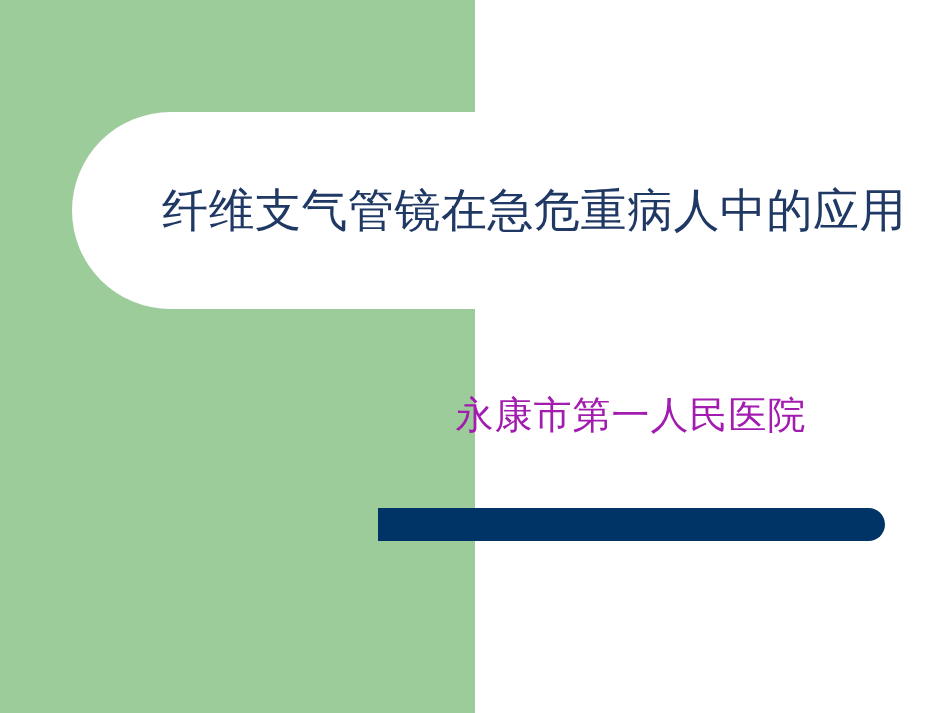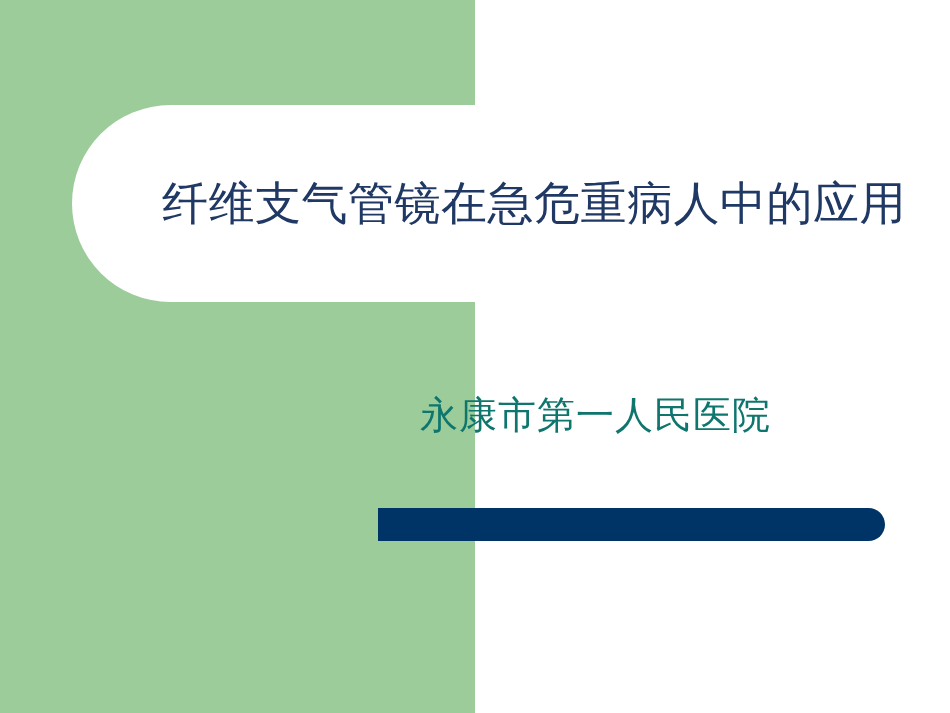--- a/index.html
+++ b/index.html
@@ -21,21 +21,21 @@
     left: 0;
     top: 0;
     width: 475px;
     height: 713px;
     background: #9bcc99;
   }
   
   #title-plate {
     position: absolute;
     left: 72px;
-    top: 105px;
+    top: 112px;
     width: 878px;
     height: 197px;
     background: #ffffff;
     border-radius: 99px 0 0 99px;
   }
   #title-text {
     position: absolute;
     left: 46px;
     top: 0;
     width: 832px;
@@ -48,22 +48,22 @@
     letter-spacing: 0.5px;
     color: #1f3864;
     white-space: nowrap;
   }
   
   #subtitle-block {
     position: absolute;
     left: 420px;
     top: 388px;
     width: 422px;
-    text-align: left;
-    color: #0f766e;
+    text-align: center;
+    color: #a21caf;
     font-size: 38px;
     line-height: 54px;
     letter-spacing: 1px;
     white-space: nowrap;
   }
   #subtitle-org { display: block; }
   #subtitle-author { display: block; }
   
   #accent-bar {
     position: absolute;

